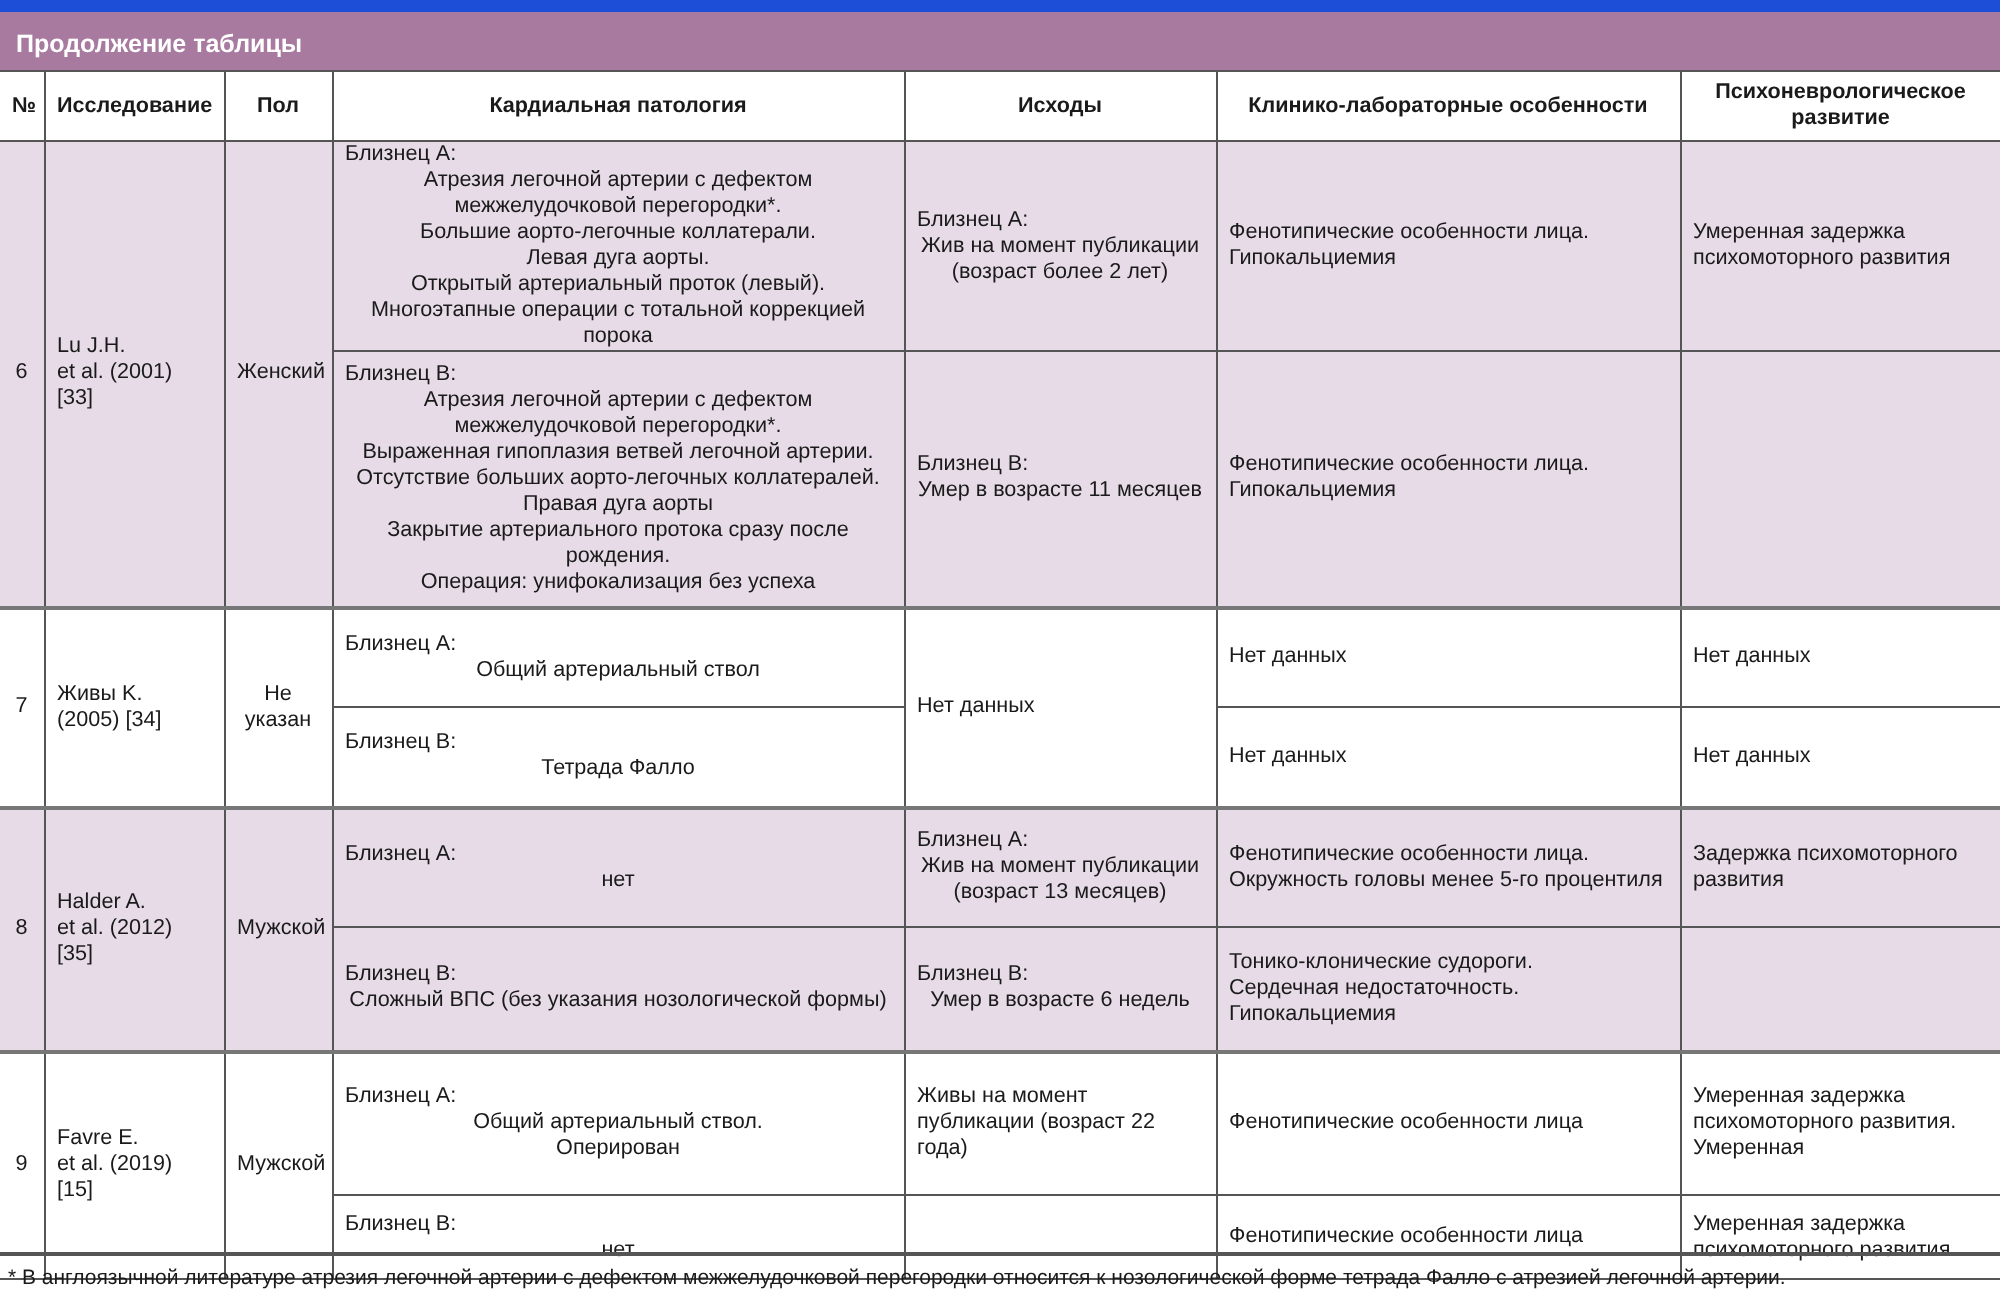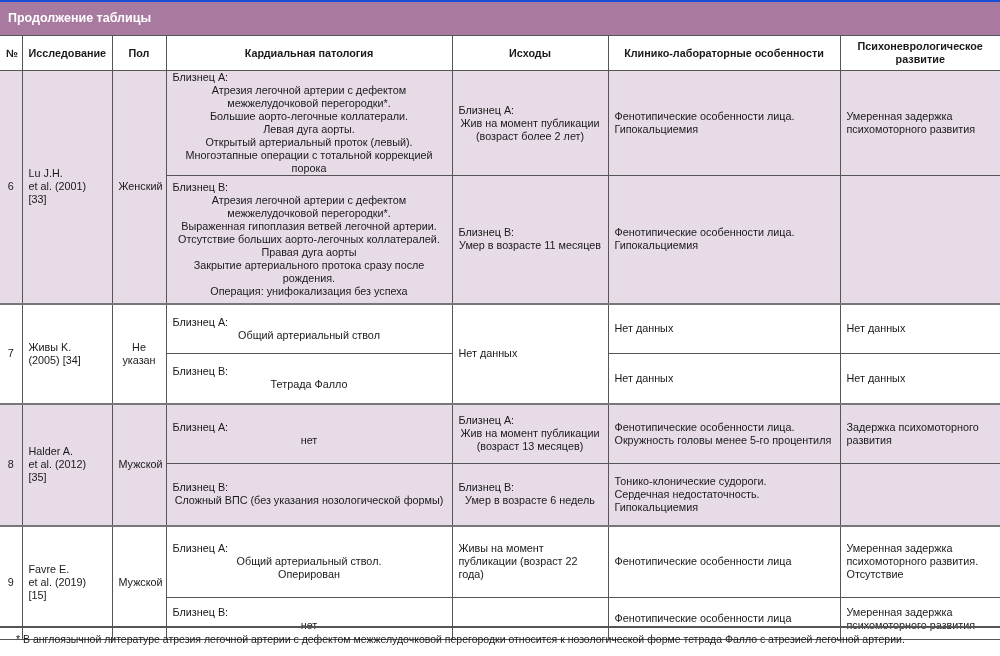--- a/index.html
+++ b/index.html
@@ -1,32 +1,32 @@
 <!DOCTYPE html>
 <html><head>
 <meta charset="utf-8">
 <style>
   html, body { margin:0; padding:0; background:#ffffff; }
   body { width:1000px; height:656px; overflow:hidden; font-family:"Liberation Sans", sans-serif; color:#1a1a1a; position:relative; }
-  .title-bar { position:absolute; left:0; top:0; width:1000px; height:35px; background:#a87aa0; border-top:2px solid #1d4ed8; box-sizing:border-box; }
+  .title-bar { position:absolute; left:0; top:0; width:1000px; height:35px; background:#a87aa0; border-top:6px solid #1d4ed8; box-sizing:border-box; }
   .title-bar span { position:absolute; left:8px; top:9px; color:#ffffff; font-weight:bold; font-size:12.5px; }
   table.main { position:absolute; left:0; top:35px; width:1000px; border-collapse:collapse; table-layout:fixed; font-size:10.8px; line-height:13px; }
   table.main td, table.main th { border:1px solid #555; padding:0 6px; vertical-align:middle; }
   table.main tr > :first-child { border-left:none; }
   table.main tr > :last-child { border-right:none; }
   table.main th { background:#fff; font-weight:bold; font-size:10.8px; height:34px; text-align:center; }
   th.left { text-align:left; }
   tr.shade td { background:#e6dbe7; }
   tr.row-sep td { border-top:2px solid #777; }
   td.center { text-align:center; }
   .twin { display:flex;flex-direction:column; }
   .twin .who { white-space:nowrap; padding-right:4px; }
   .twin .txt { flex:1;text-align:center; }
   .twin .txt div { margin:0; }
-  .footnote { position:absolute; left:16px; top:633px; font-size:10.5px; border-top:none; }
+  .footnote { position:absolute; left:4px; top:633px; font-size:10.5px; border-top:none; }
   .bottom-rule { position:absolute; left:0; top:626px; width:1000px; height:2px; background:#555; }
 </style>
 </head>
 <body>
 
 <div class="title-bar">
   <span>Продолжение таблицы</span>
 </div>
 
 <table class="main">
@@ -226,21 +226,21 @@
             </span>
           </div>
         </td>
         <td>Живы на момент публикации (возраст 22 года)</td>
         <td>
           <div>Фенотипические особенности лица</div>
         </td>
         <td>
           <div>Умеренная задержка</div>
           <div>психомоторного развития.</div>
-          <div>Отсутствие</div>
+          <div>Умеренная</div>
         </td>
       </tr>
       <tr style="height: 42px;">
         <td>
           <div class="twin">
             <span class="who">Близнец В:</span>
             <span class="txt">
               <div>нет</div>
             </span>
           </div>

